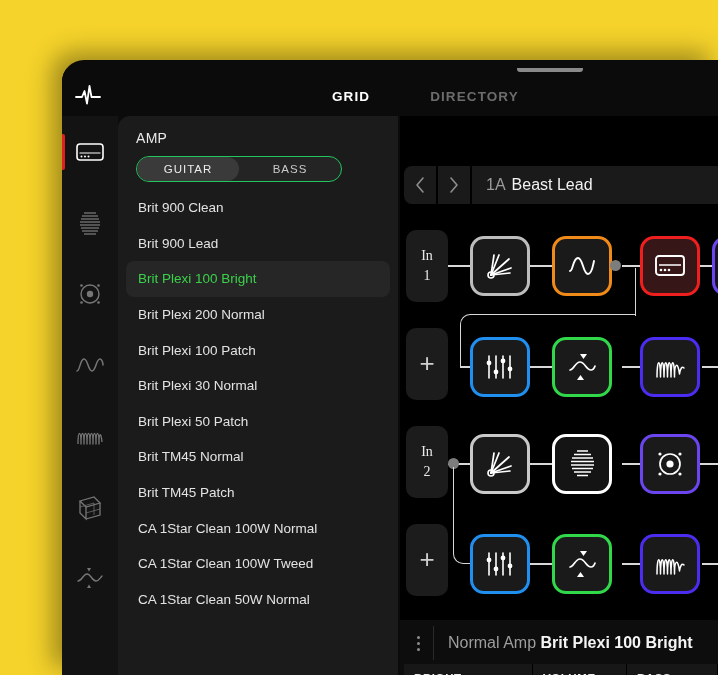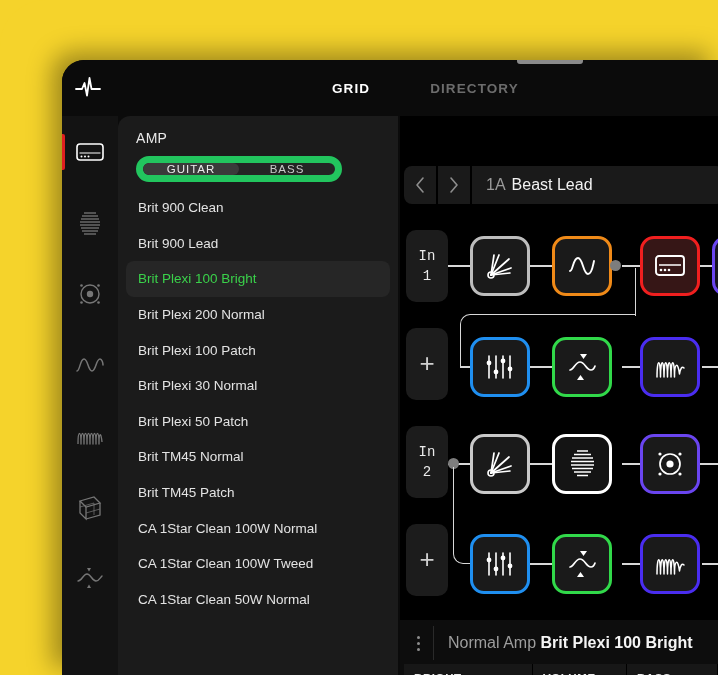--- a/index.html
+++ b/index.html
@@ -22,21 +22,21 @@
     position: absolute; left: 62px; top: 60px;
     width: 656px; height: 615px;
     background: #0b0b0b;
     border-top-left-radius: 22px;
     overflow: hidden;
     box-shadow: -10px -8px 24px rgba(0,0,0,0.35);
   }
 
   
   .topbar {
-    position: absolute; left: 0; top: 0; width: 656px; height: 56px;
+    position: absolute; left: 0; top: 8px; width: 656px; height: 56px;
     background: #0b0b0b;
   }
   .logo {
     position: absolute; left: 10px; top: 12px; width: 32px; height: 32px;
     display: flex; align-items: center; justify-content: center;
   }
   .tabs { position: absolute; left: 270px; top: 0; height: 56px; display: flex; align-items: center; gap: 60px; }
   .tab {
     font-size: 13.5px; letter-spacing: 1.1px; font-weight: bold;
     color: #6c6c6c; white-space: nowrap;
@@ -70,21 +70,21 @@
     border-top-left-radius: 12px;
     padding: 0;
     overflow: hidden;
   }
   .browser-title {
     position: absolute; left: 18px; top: 14px;
     font-size: 14px; color: #e9e9e9; font-weight: 500; letter-spacing: .3px;
   }
   .seg {
     position: absolute; left: 18px; top: 40px; width: 206px; height: 26px;
-    background: #242424; border: 7px solid #22c55e; border-radius: 13px;
+    background: #242424; border: 1px solid #22c55e; border-radius: 13px;
     display: flex; overflow: hidden;
   }
   .seg-btn {
     flex: 1; display: flex; align-items: center; justify-content: center;
     font-size: 11.5px; letter-spacing: 1px; color: #c9c9c9; font-weight: 500;
     border-radius: 13px;
   }
   .seg-btn.active { background: #3a3a3a; color: #ececec; }
 
   .amp-list {
@@ -120,21 +120,21 @@
   .preset-num { font-size: 16px; color: #9a9a9a; }
   .preset-name { font-size: 16px; color: #f2f2f2; font-weight: 500; }
 
   
   .grid-canvas { position: absolute; left: 0; top: 104px; width: 318px; height: 400px; }
 
   .io-block {
     position: absolute; width: 42px; height: 72px; background: #1c1c1c;
     border-radius: 10px; display: flex; flex-direction: column;
     align-items: center; justify-content: center; color: #eaeaea;
-    font-size: 14px; line-height: 1.45; font-family: Liberation Mono, monospace;
+    font-size: 14px; line-height: 1.45; font-family: Liberation Serif, serif;
   }
   .io-block.add { color: #cfcfcf; font-size: 26px; font-weight: 300; font-family: "Liberation Sans", sans-serif; }
 
   .node {
     position: absolute; width: 60px; height: 60px; border-radius: 14px;
     border: 3px solid #888; background: #1a1a1a;
     display: flex; align-items: center; justify-content: center;
   }
   .wire { position: absolute; background: #d8d8d8; }
   .wire.h { height: 1.5px; }

